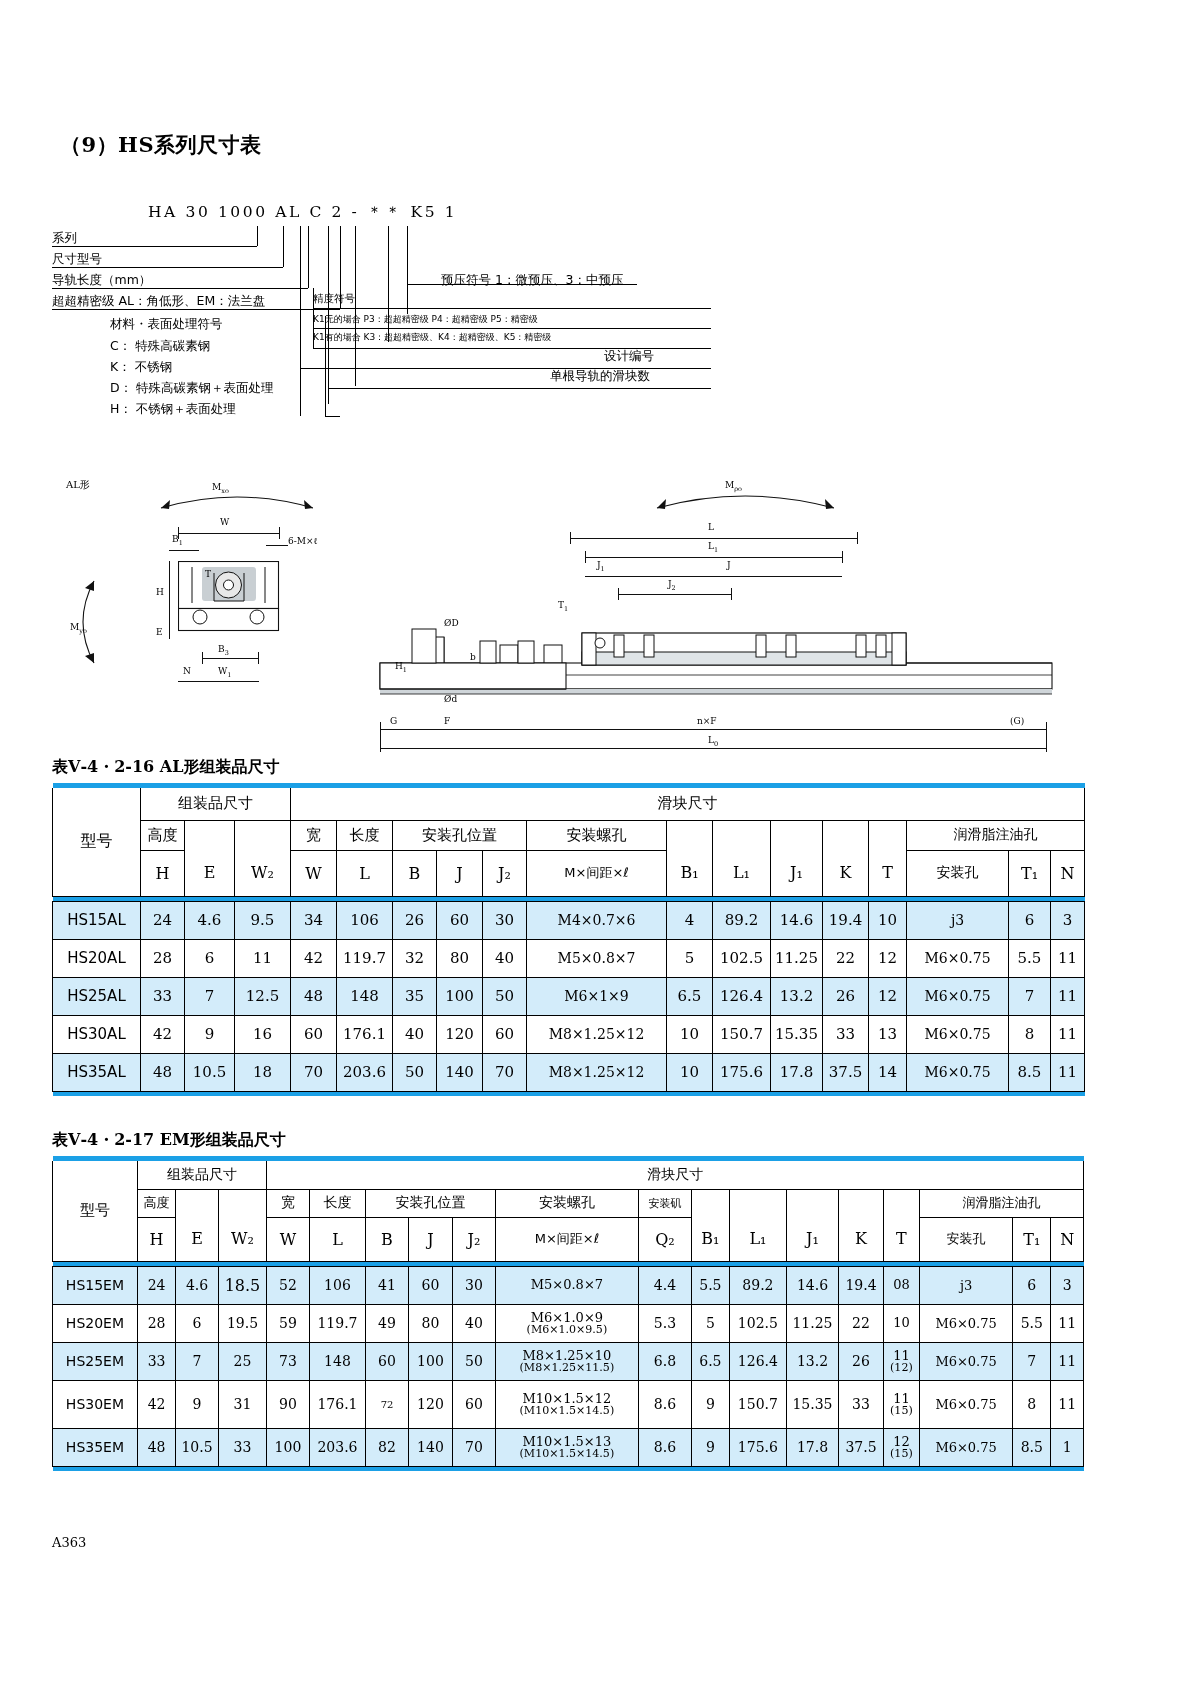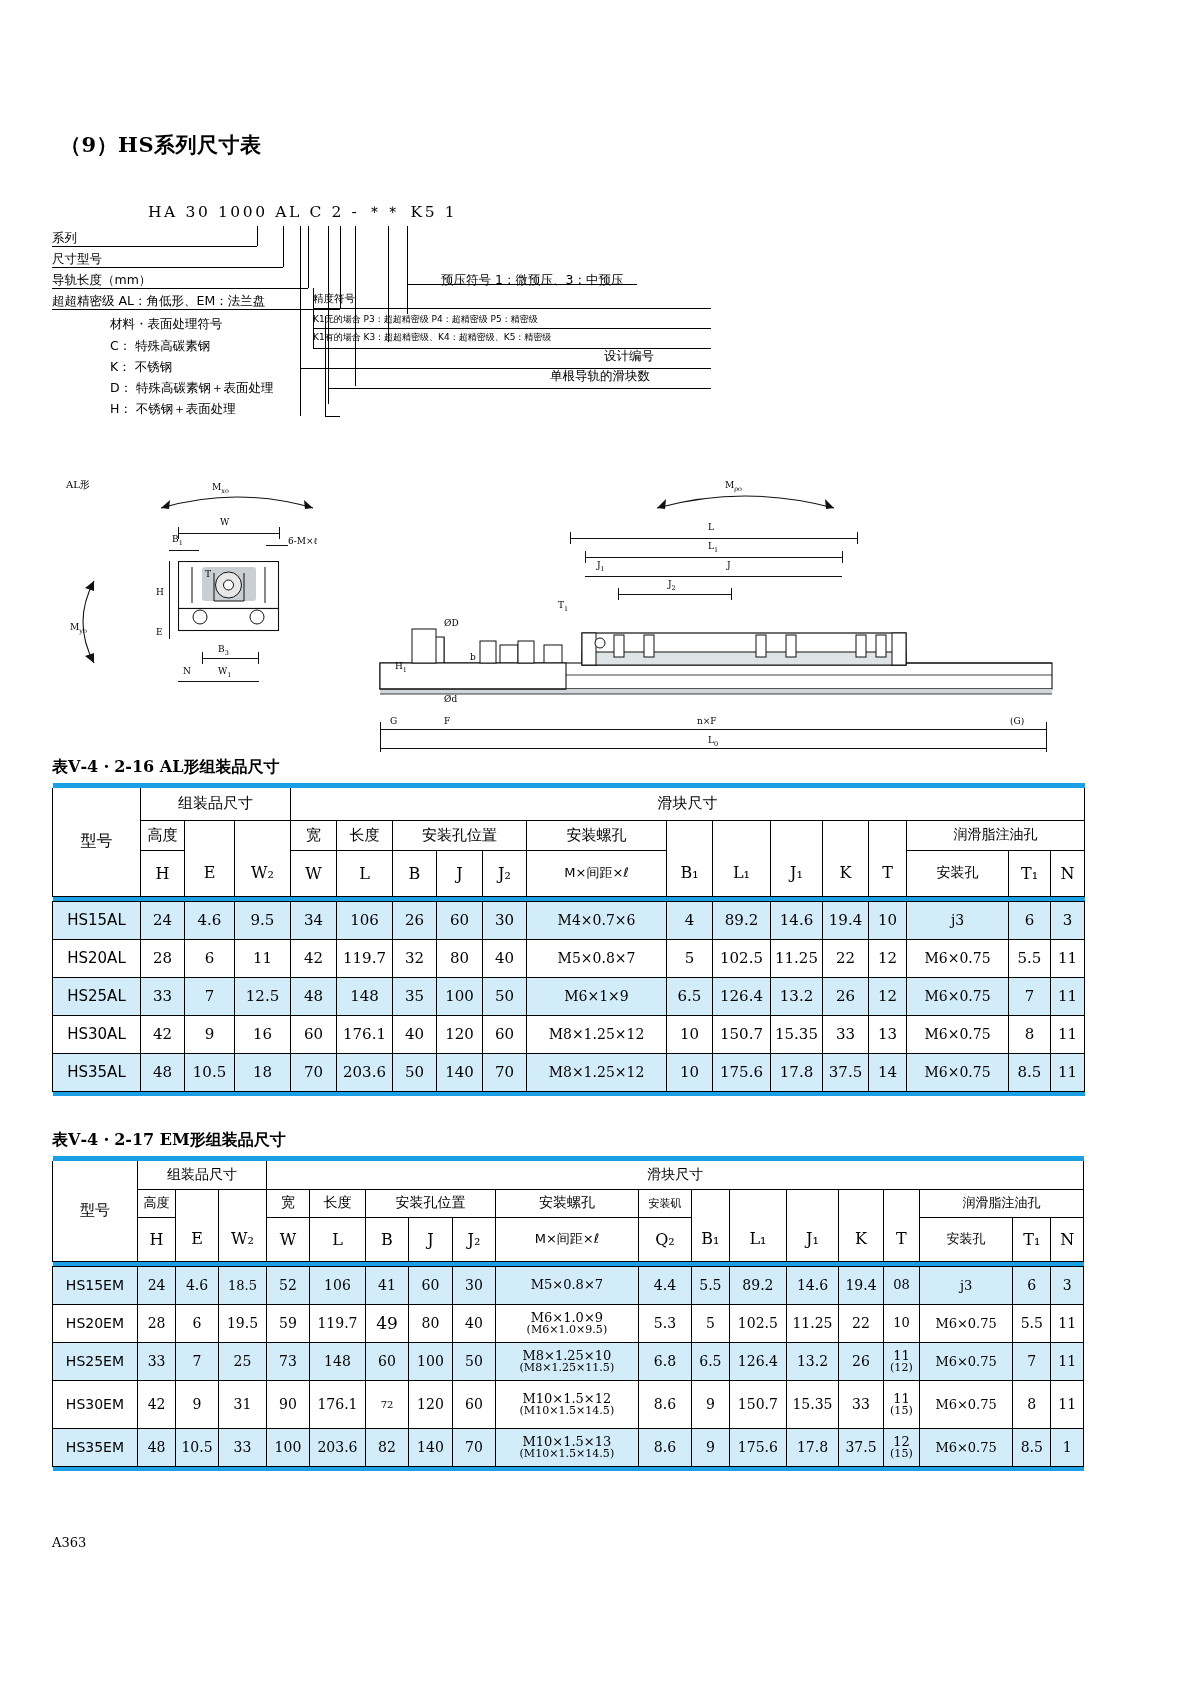--- a/index.html
+++ b/index.html
@@ -527,21 +527,21 @@
     </tr>
     <tr>
       <td class="topbar" colspan="19" style="border:none;padding:0;"></td>
     </tr>
     </tbody>
       <tbody id="t2body">
         <tr class="blue" style="height: 38px;">
           <td class="cnh" style="font-size:14px;">HS15EM</td>
           <td style="font-size:14px;">24</td>
           <td style="font-size:14px;">4.6</td>
-          <td style="font-size:13px;text-align:center;">18.5</td>
+          <td style="font-size:16px;text-align:center;">18.5</td>
           <td style="font-size:14px;">52</td>
           <td style="font-size:14px;">106</td>
           <td style="font-size:14px;">41</td>
           <td style="font-size:14px;">60</td>
           <td style="font-size:14px;">30</td>
           <td class="two-line" style="font-size:13px;">M5×0.8×7</td>
           <td style="font-size:14px;">4.4</td>
           <td style="font-size:14px;">5.5</td>
           <td style="font-size:14px;">89.2</td>
           <td style="font-size:14px;">14.6</td>
@@ -551,21 +551,21 @@
           <td style="font-size:14px;">6</td>
           <td style="font-size:14px;">3</td>
         </tr>
         <tr style="height: 38px;">
           <td class="cnh" style="font-size:14px;">HS20EM</td>
           <td style="font-size:14px;">28</td>
           <td style="font-size:14px;">6</td>
           <td style="font-size:14px;">19.5</td>
           <td style="font-size:14px;">59</td>
           <td style="font-size:14px;">119.7</td>
-          <td style="font-size:17px;">49</td>
+          <td style="font-size:14px;">49</td>
           <td style="font-size:14px;">80</td>
           <td style="font-size:14px;">40</td>
           <td class="two-line" style="font-size:13px;">
             <div>M6×1.0×9</div>
             <div class="l2">(M6×1.0×9.5)</div>
           </td>
           <td style="font-size:14px;">5.3</td>
           <td style="font-size:14px;">5</td>
           <td style="font-size:14px;">102.5</td>
           <td style="font-size:14px;">11.25</td>

